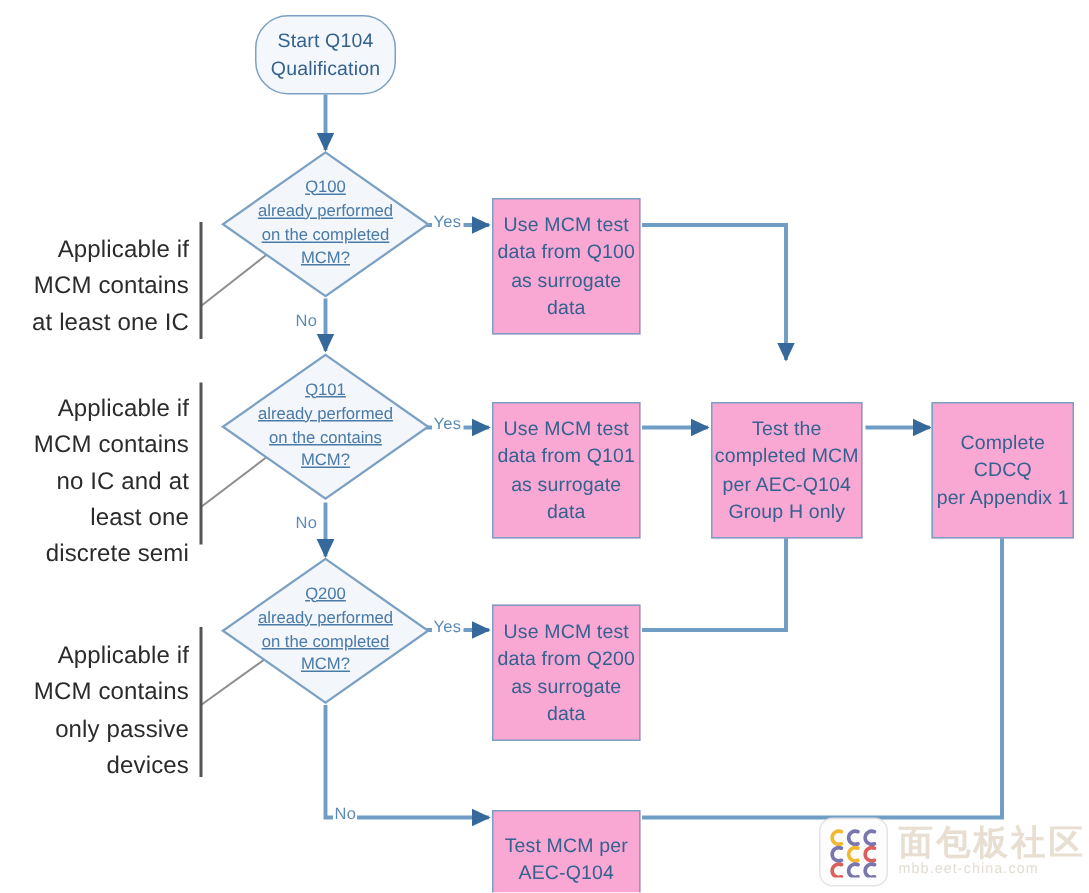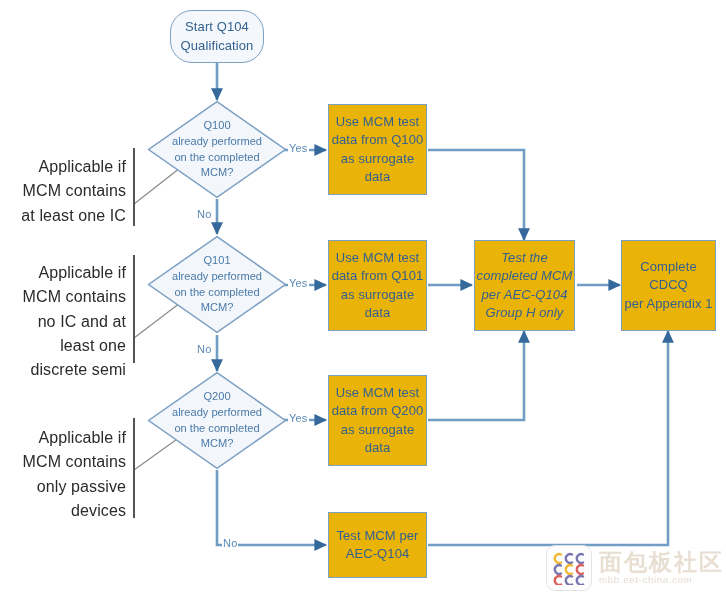--- a/index.html
+++ b/index.html
@@ -30,21 +30,22 @@
     align-items: center;
     justify-content: center;
     text-align: center;
     color: #34618e;
     font-size: 13px;
     line-height: 1.42;
     letter-spacing: 0.1px;
   }
   .proc {
     border: 1.4px solid #7ba0c4;
-    background: #eab308;
+    background: #f9a8d4;
+    margin-top: 28px;
   }
   .term {
     border: 1.4px solid #7ba0c4;
     border-radius: 22px;
     background: #f4f8fc;
   }
   .diamond-wrap {
     position: absolute;
   }
   .diamond-wrap svg.dia {
@@ -58,20 +59,21 @@
     top: 0;
     width: 100%;
     height: 100%;
     display: flex;
     align-items: center;
     justify-content: center;
     text-align: center;
     color: #4a7aa8;
     font-size: 11.1px;
     line-height: 1.44;
+    text-decoration: underline;
   }
   
   .elabel {
     position: absolute;
     color: #5b8ab5;
     font-size: 11px;
     letter-spacing: 0.2px;
     background: #ffffff;
     padding: 0 1px;
     white-space: nowrap;
@@ -194,21 +196,21 @@
 on the completed
 MCM?</div>
   </div>
 
   <div class="diamond-wrap" style="left:147px; top:235px; width:140px; height:99px;">
     <svg class="dia" width="140" height="99" viewBox="0 0 140 99" xmlns="http://www.w3.org/2000/svg">
       <polygon points="70,1.6 138.4,49.5 70,97.4 1.6,49.5" fill="#f3f6fa" stroke="#7ba0c4" stroke-width="1.5"></polygon>
     </svg>
     <div class="diamond-label" style="white-space:pre-line;">Q101
 already performed
-on the completed
+on the contains
 MCM?</div>
   </div>
 
   <div class="diamond-wrap" style="left:147px; top:371px; width:140px; height:99px;">
     <svg class="dia" width="140" height="99" viewBox="0 0 140 99" xmlns="http://www.w3.org/2000/svg">
       <polygon points="70,1.6 138.4,49.5 70,97.4 1.6,49.5" fill="#f3f6fa" stroke="#7ba0c4" stroke-width="1.5"></polygon>
     </svg>
     <div class="diamond-label" style="white-space:pre-line;">Q200
 already performed
 on the completed
@@ -230,21 +232,21 @@
   </div>
 
   <div class="node proc" style="left:328px; top:375px; width:99px; height:91px;">
     <span style="white-space:pre-line;">Use MCM test
 data from Q200
 as surrogate
 data</span>
   </div>
 
   <div class="node proc" style="left:474px; top:240px; width:101px; height:91px;">
-    <span style="white-space:pre-line;font-style:italic;">Test the
+    <span style="white-space:pre-line;">Test the
 completed MCM
 per AEC-Q104
 Group H only</span>
   </div>
 
   <div class="node proc" style="left:621px; top:240px; width:95px; height:91px;">
     <span style="white-space:pre-line;">Complete CDCQ
 per Appendix 1</span>
   </div>
 

